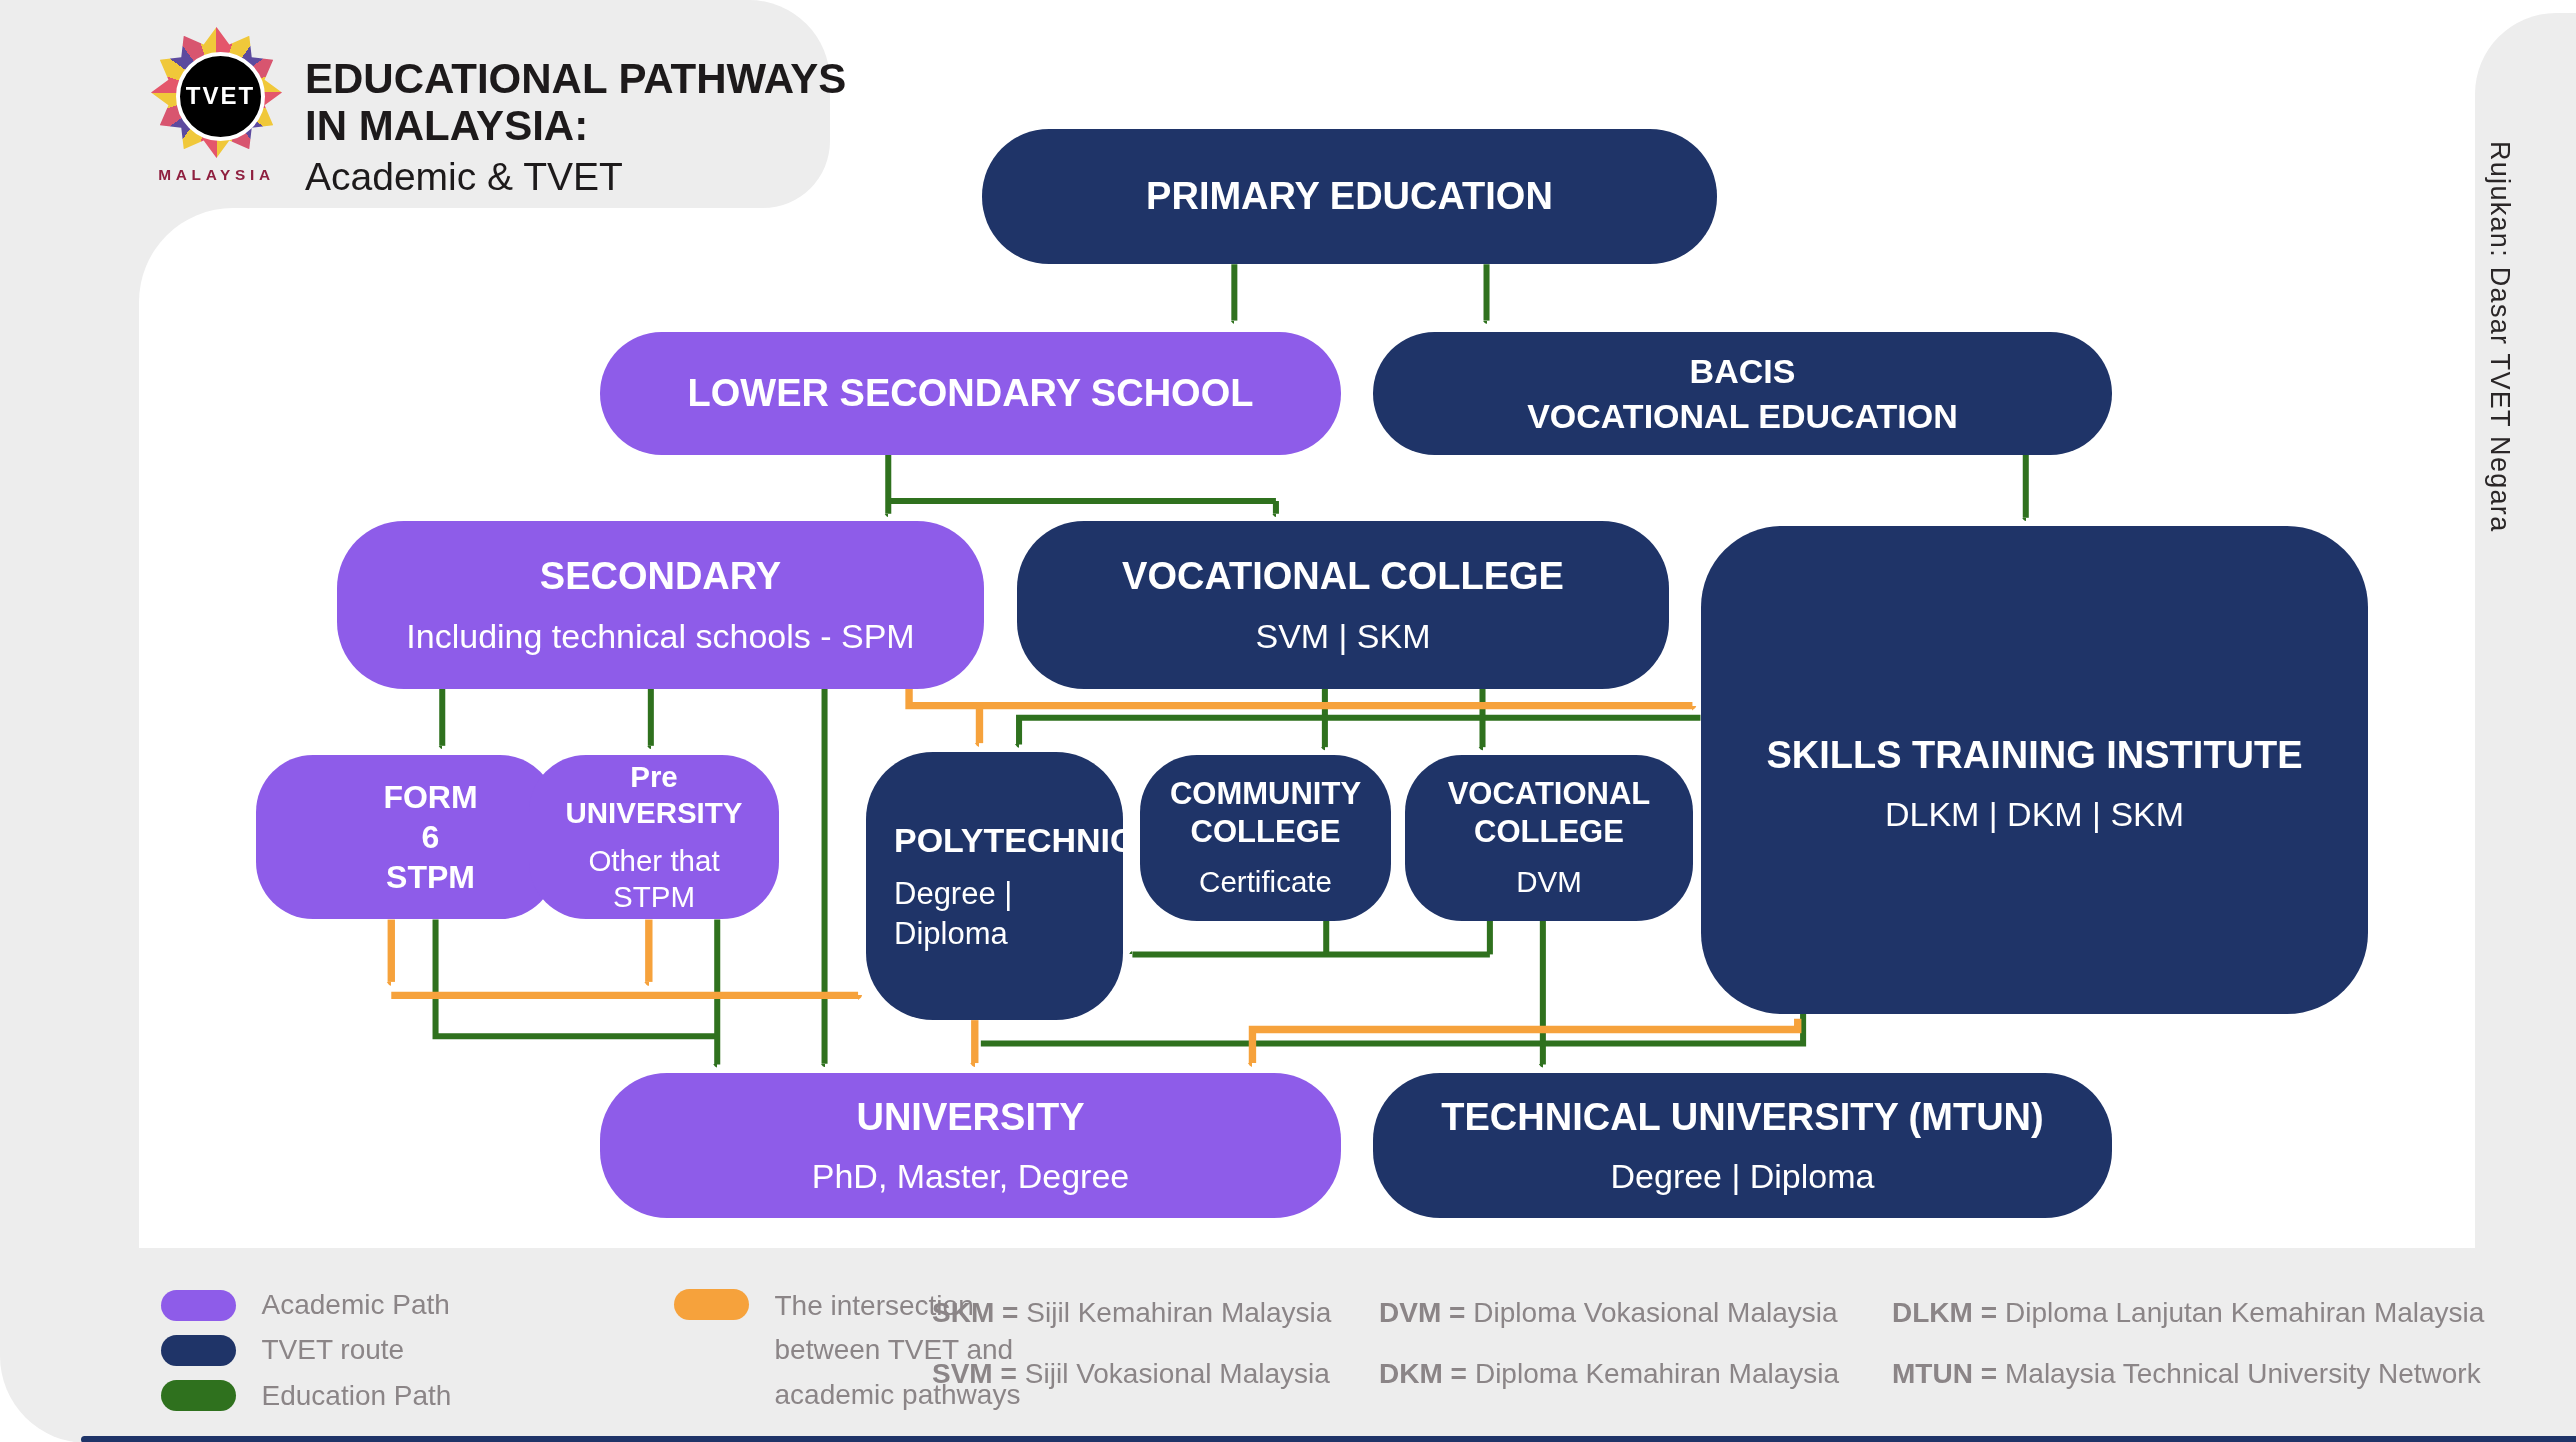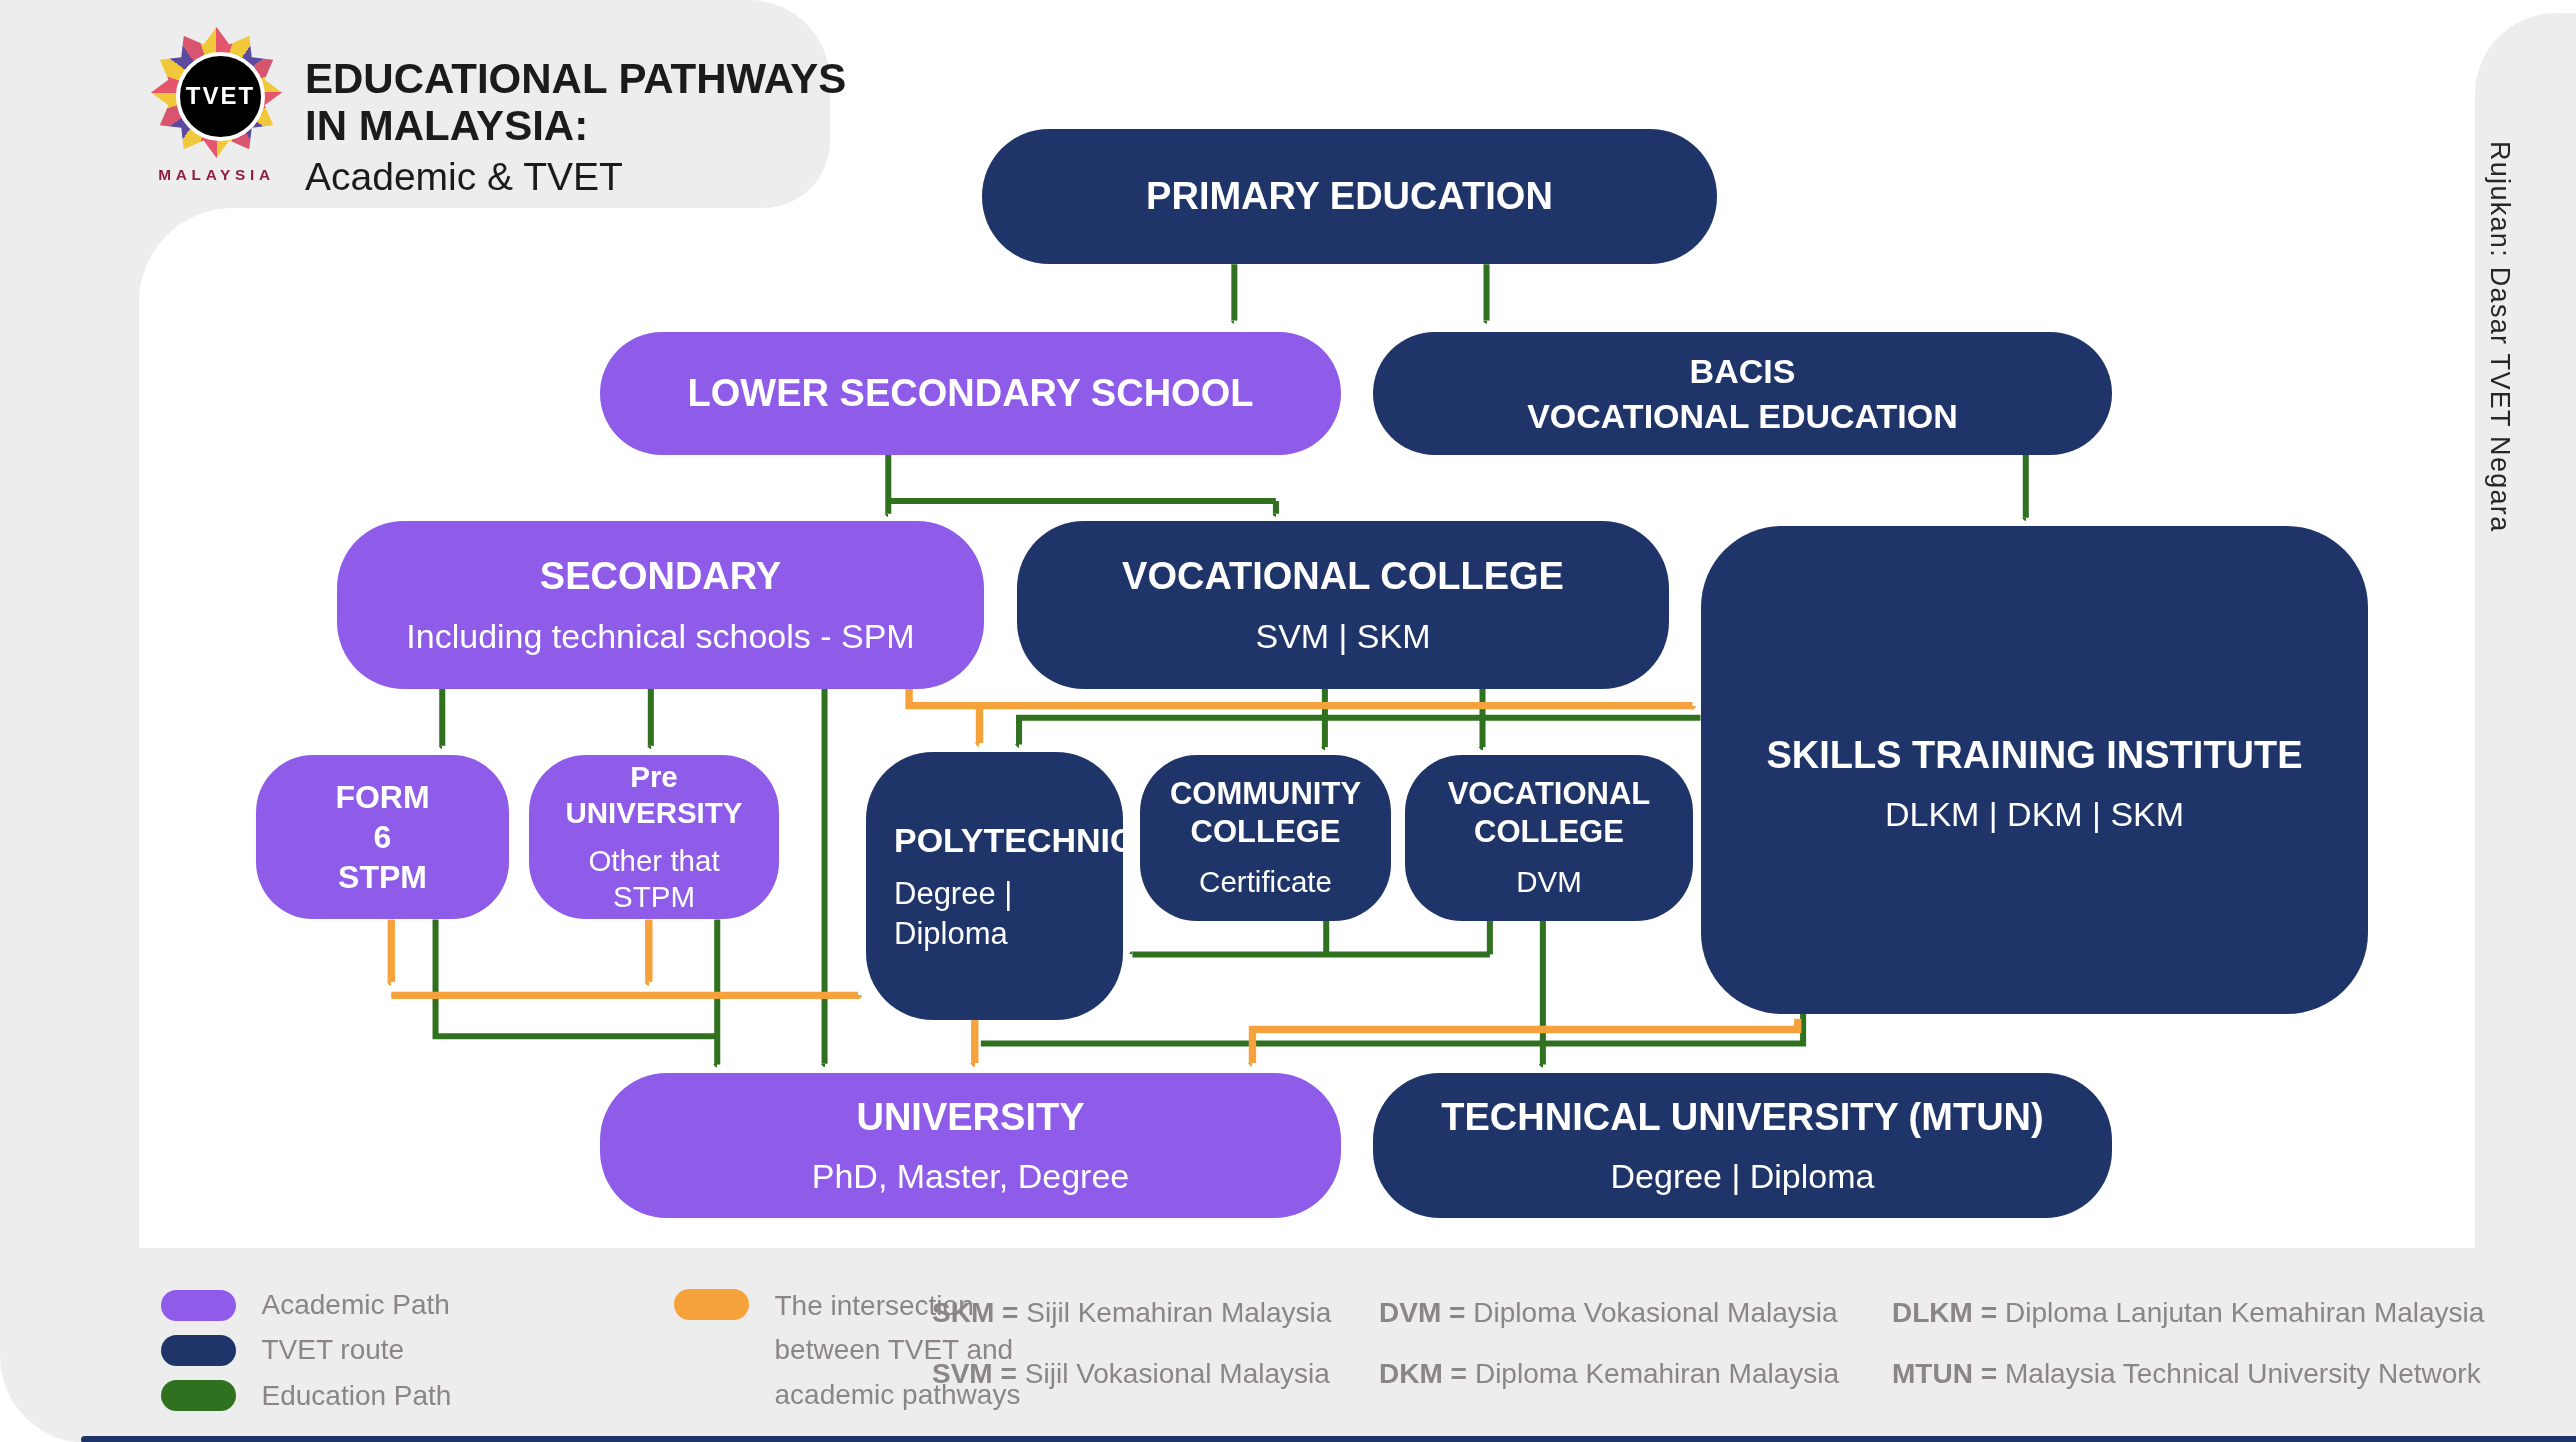--- a/index.html
+++ b/index.html
@@ -44,21 +44,21 @@
   .purple{background:#8E5CE9;}
   .node-title{font-weight:700;font-size:38px;line-height:1.3;white-space:pre-line;}
   .node-sub{font-weight:400;font-size:34px;line-height:1.3;white-space:pre-line;margin-top:12px;}
 
   .n-primary{left:982px;top:129px;width:735px;height:135px;border-radius:67px;}
   .n-lower-secondary{left:600px;top:332px;width:741px;height:123px;border-radius:62px;}
   .n-basic-vocational{left:1373px;top:332px;width:739px;height:123px;border-radius:62px;}
   .n-secondary{left:337px;top:521px;width:647px;height:168px;border-radius:67px;}
   .n-vocational-college{left:1017px;top:521px;width:652px;height:168px;border-radius:67px;}
   .n-skills-training{left:1701px;top:526px;width:667px;height:488px;border-radius:81px;padding-top:27px;box-sizing:border-box;}
-  .n-form6{left:256px;top:755px;width:253px;height:164px;border-radius:57px;}
+  .n-form6{left:256px;top:755px;width:253px;height:164px;border-radius:57px;padding-left:48px;}
   .n-pre-university{left:529px;top:755px;width:250px;height:164px;border-radius:57px;}
   .n-pre-university .node-title,.n-pre-university .node-sub{font-size:29.5px;line-height:1.22;}
   .n-form6 .node-title{font-size:32px;line-height:1.25;}
   .n-polytechnic{left:866px;top:752px;width:257px;height:268px;border-radius:67px;
                  align-items:flex-start;text-align:left;padding-left:28px;box-sizing:border-box;}
   .n-polytechnic .node-title{font-size:34px;}
   .n-polytechnic .node-sub{font-size:31px;}
   .n-community-college{left:1140px;top:755px;width:251px;height:166px;border-radius:57px;}
   .n-community-college .node-title,.n-vc-dvm .node-title{font-size:31px;line-height:1.22;}
   .n-community-college .node-sub,.n-vc-dvm .node-sub{font-size:29.5px;}

